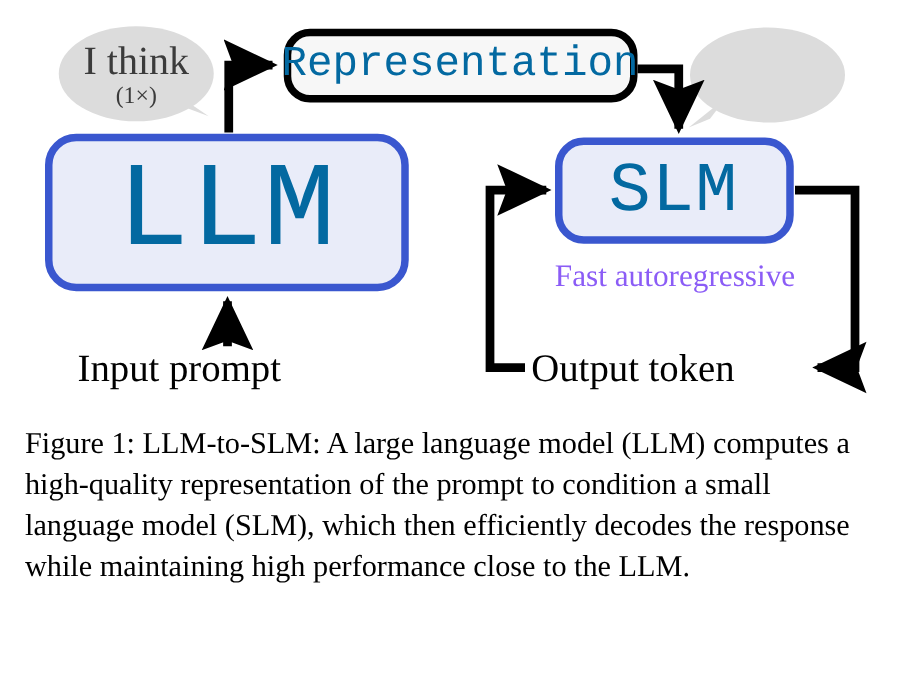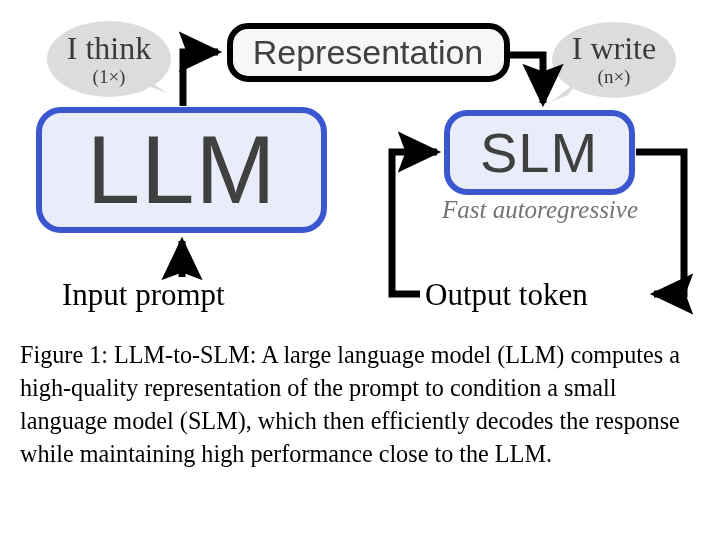--- a/index.html
+++ b/index.html
@@ -30,22 +30,22 @@
     height: 330px;
     display: block;
   }
   
   .lbl {
     position: absolute;
     white-space: nowrap;
     line-height: 1;
   }
   .box-label {
-    font-family: Liberation Sans, sans-serif;
-    color: #404040;
+    font-family: Liberation Mono, monospace;
+    color: #0369a1;
   }
   #llm-label {
     left: 36px;
     top: 107px;
     width: 291px;
     height: 126px;
     display: flex;
     align-items: center;
     justify-content: center;
     font-size: 96px;
@@ -102,27 +102,26 @@
     top: 279px;
     font-size: 31px;
   }
   #output-token-label {
     left: 425px;
     top: 279px;
     font-size: 31px;
   }
   #decoding-note {
     left: 404px;
-    top: 196px;
+    top: 208px;
     width: 272px;
     text-align: center;
-    font-style: italic;
     font-size: 25px;
     line-height: 1.12;
-    color: #737373;
+    color: #8b5cf6;
   }
   #caption {
     position: absolute;
     left: 20px;
     top: 339px;
     width: 665px;
     font-size: 24.2px;
     line-height: 1.36;
     text-align: left;
     color: #000;
@@ -188,24 +187,20 @@
 
   <div class="lbl box-label" id="llm-label">LLM</div>
 
   <div class="lbl box-label" id="slm-label">SLM</div>
 
   <div class="lbl" id="bubble-left-text">
     <span class="bubble-main">I think</span>
     <span class="bubble-sub">(1×)</span>
   </div>
 
-  <div class="lbl" id="bubble-right-text">
-    <span class="bubble-main">I write</span>
-    <span class="bubble-sub">(n×)</span>
-  </div>
 
   <div class="lbl" id="decoding-note">
     <span>Fast autoregressive</span><br>
   </div>
 
   <div class="lbl" id="input-prompt-label">Input prompt</div>
 
   <div class="lbl" id="output-token-label">Output token</div>
 
   <div id="caption">Figure 1: LLM-to-SLM: A large language model (LLM) computes a high-quality representation of the prompt to condition a small language model (SLM), which then efficiently decodes the response while maintaining high performance close to the LLM.</div>

